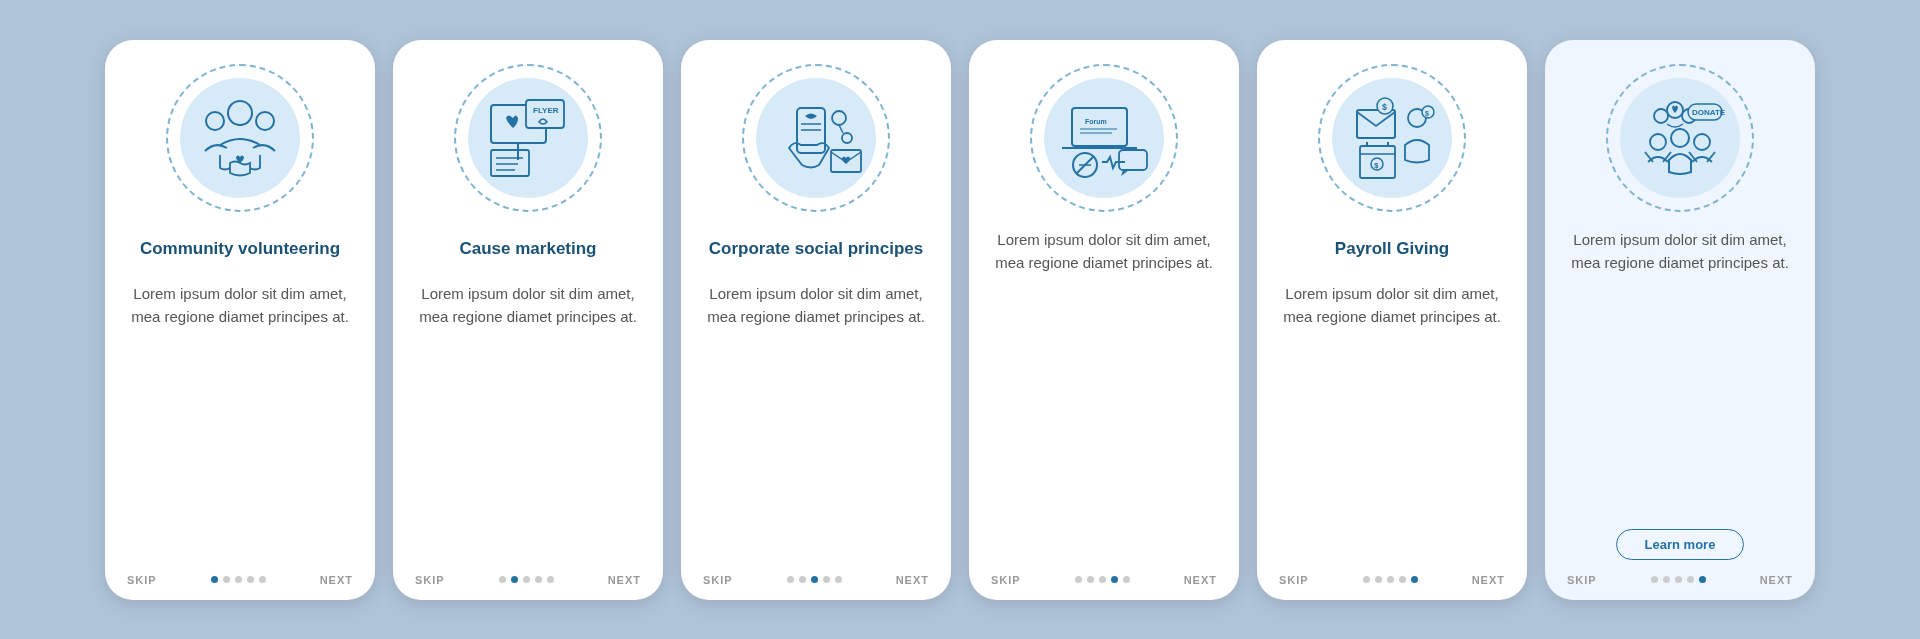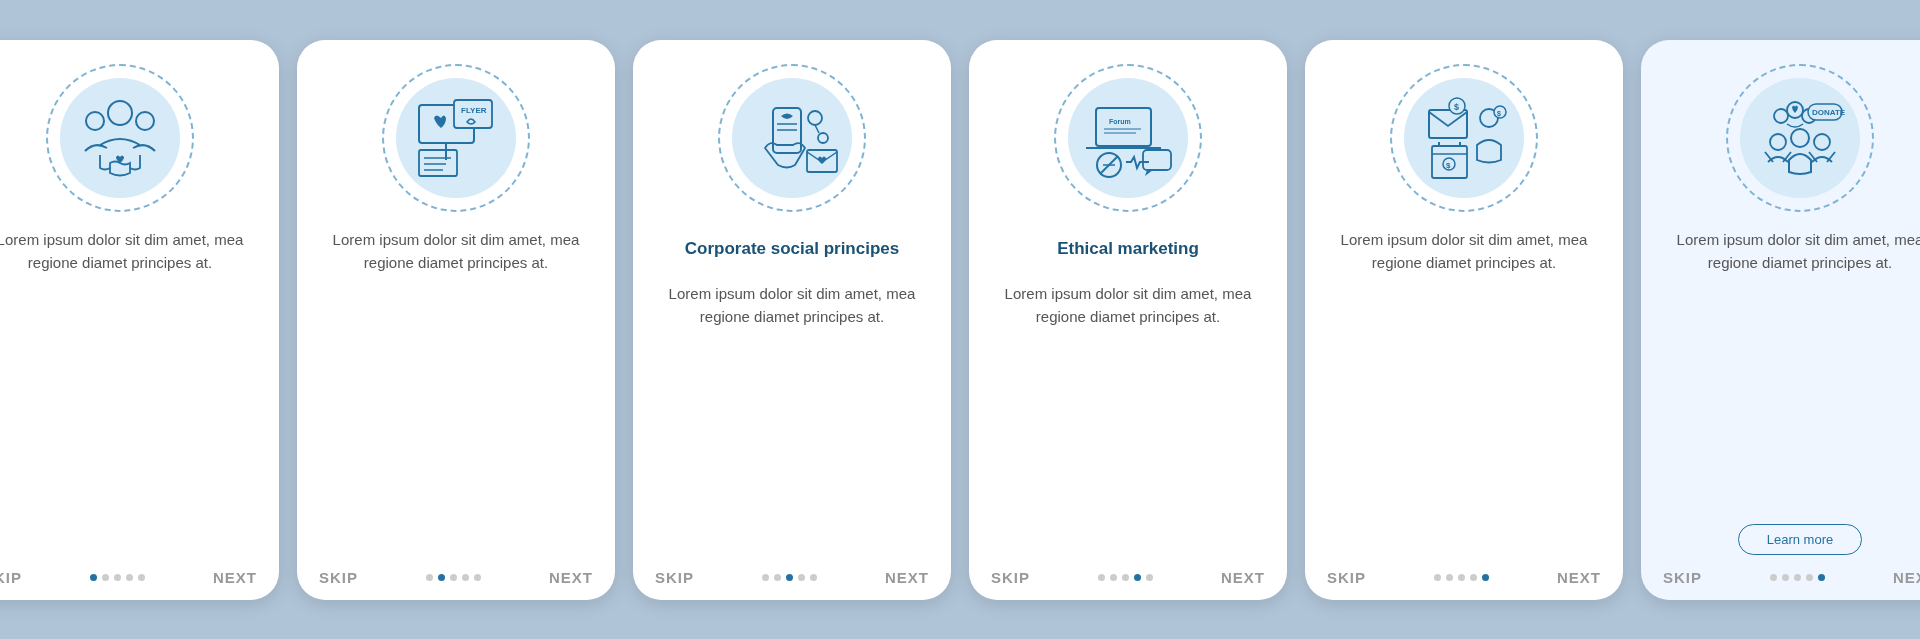--- a/index.html
+++ b/index.html
@@ -20,21 +20,21 @@
       display: flex;
       gap: 18px;
       align-items: center;
       justify-content: center;
       padding: 20px 30px;
     }
 
     .phone-card {
       background: #ffffff;
       border-radius: 28px;
-      width: 318px;
+      width: 270px;
       height: 560px;
       display: flex;
       flex-direction: column;
       align-items: center;
       padding: 18px 18px 14px 18px;
       box-shadow: 0 4px 18px rgba(0,0,0,0.13);
       position: relative;
       flex-shrink: 0;
     }
 
@@ -101,37 +101,37 @@
       padding: 0 4px;
     }
 
     .learn-more-btn {
       border: 1.5px solid #2471a3;
       color: #2471a3;
       background: transparent;
       border-radius: 20px;
       padding: 7px 28px;
       font-size: 13px;
-      font-weight: 400;
+      font-weight: 700;
       cursor: pointer;
       margin-top: 6px;
       margin-bottom: 6px;
     }
 
     .card-bottom {
       display: flex;
       align-items: center;
       justify-content: space-between;
       width: 100%;
       margin-top: 8px;
       padding: 0 4px;
     }
 
     .nav-label {
-      font-size: 15px;
+      font-size: 11px;
       font-weight: 700;
       color: #999;
       letter-spacing: 1px;
     }
 
     .dots {
       display: flex;
       gap: 5px;
       align-items: center;
     }
@@ -164,20 +164,21 @@
         <path d="M35 62 Q55 50 75 62" fill="none" stroke="#2471a3" stroke-width="2"></path>
         <path d="M20 68 Q30 58 42 65" fill="none" stroke="#2471a3" stroke-width="2"></path>
         <path d="M68 65 Q80 58 90 68" fill="none" stroke="#2471a3" stroke-width="2"></path>
 
         <path d="M45 80 L45 90 Q55 95 65 90 L65 80 Q60 83 55 80 Q50 77 45 80Z" fill="none" stroke="#2471a3" stroke-width="1.8"></path>
         <path d="M35 72 L35 85 Q40 88 45 85" fill="none" stroke="#2471a3" stroke-width="1.8"></path>
         <path d="M65 85 Q70 88 75 85 L75 72" fill="none" stroke="#2471a3" stroke-width="1.8"></path>
         <path d="M51 74 Q53 71 55 74 Q57 71 59 74 Q59 77 55 80 Q51 77 51 74Z" fill="#2471a3"></path>
       </svg>
     </div>
+    <div class="card-title">Community volunteering</div>
     <div class="card-body">Lorem ipsum dolor sit dim amet, mea regione diamet principes at.</div>
     <div class="card-bottom">
       <span class="nav-label">SKIP</span>
       <div class="dots">
         <div class="dot active"></div>
         <div class="dot"></div>
         <div class="dot"></div>
         <div class="dot"></div>
         <div class="dot"></div>
       </div>
@@ -200,20 +201,21 @@
         <text x="62" y="33" font-size="8" fill="#2471a3" font-weight="bold">FLYER</text>
 
         <path d="M68 42 Q72 36 76 42 Q72 46 68 42Z" fill="none" stroke="#2471a3" stroke-width="1.5"></path>
 
         <rect x="20" y="70" width="38" height="26" rx="2" fill="none" stroke="#2471a3" stroke-width="1.8"></rect>
         <line x1="25" y1="78" x2="52" y2="78" stroke="#2471a3" stroke-width="1.5"></line>
         <line x1="25" y1="84" x2="47" y2="84" stroke="#2471a3" stroke-width="1.5"></line>
         <line x1="25" y1="90" x2="44" y2="90" stroke="#2471a3" stroke-width="1.5"></line>
       </svg>
     </div>
+    <div class="card-title">Cause marketing</div>
     <div class="card-body">Lorem ipsum dolor sit dim amet, mea regione diamet principes at.</div>
     <div class="card-bottom">
       <span class="nav-label">SKIP</span>
       <div class="dots">
         <div class="dot"></div>
         <div class="dot active"></div>
         <div class="dot"></div>
         <div class="dot"></div>
         <div class="dot"></div>
       </div>
@@ -275,21 +277,20 @@
         <circle cx="38" cy="85" r="12" fill="none" stroke="#2471a3" stroke-width="2"></circle>
         <line x1="29" y1="94" x2="47" y2="76" stroke="#2471a3" stroke-width="2"></line>
         <line x1="32" y1="85" x2="44" y2="85" stroke="#2471a3" stroke-width="1.5"></line>
 
         <path d="M55 82 L60 82 L63 77 L66 88 L69 82 L75 82 L78 82" fill="none" stroke="#2471a3" stroke-width="2"></path>
 
         <rect x="72" y="70" width="28" height="20" rx="4" fill="none" stroke="#2471a3" stroke-width="1.8"></rect>
         <path d="M76 90 L74 96 L82 90" fill="#2471a3"></path>
       </svg>
     </div>
-    <div class="card-title">Ethical marketing</div>
     <div class="card-body">Lorem ipsum dolor sit dim amet, mea regione diamet principes at.</div>
     <div class="card-bottom">
       <span class="nav-label">SKIP</span>
       <div class="dots">
         <div class="dot"></div>
         <div class="dot"></div>
         <div class="dot"></div>
         <div class="dot active"></div>
         <div class="dot"></div>
       </div>
@@ -315,20 +316,21 @@
         <line x1="53" y1="66" x2="53" y2="62" stroke="#2471a3" stroke-width="2"></line>
         <circle cx="42" cy="84" r="6" fill="#d6eaf8" stroke="#2471a3" stroke-width="1.5"></circle>
         <text x="39" y="88" font-size="8" fill="#2471a3" font-weight="bold">$</text>
 
         <circle cx="82" cy="38" r="9" fill="none" stroke="#2471a3" stroke-width="1.8"></circle>
         <path d="M70 65 Q82 55 94 65 L94 80 Q82 85 70 80Z" fill="none" stroke="#2471a3" stroke-width="1.8"></path>
         <circle cx="93" cy="32" r="6" fill="#d6eaf8" stroke="#2471a3" stroke-width="1.5"></circle>
         <text x="90" y="36" font-size="7" fill="#2471a3" font-weight="bold">$</text>
       </svg>
     </div>
+    <div class="card-title">Payroll Giving</div>
     <div class="card-body">Lorem ipsum dolor sit dim amet, mea regione diamet principes at.</div>
     <div class="card-bottom">
       <span class="nav-label">SKIP</span>
       <div class="dots">
         <div class="dot"></div>
         <div class="dot"></div>
         <div class="dot"></div>
         <div class="dot"></div>
         <div class="dot active"></div>
       </div>

